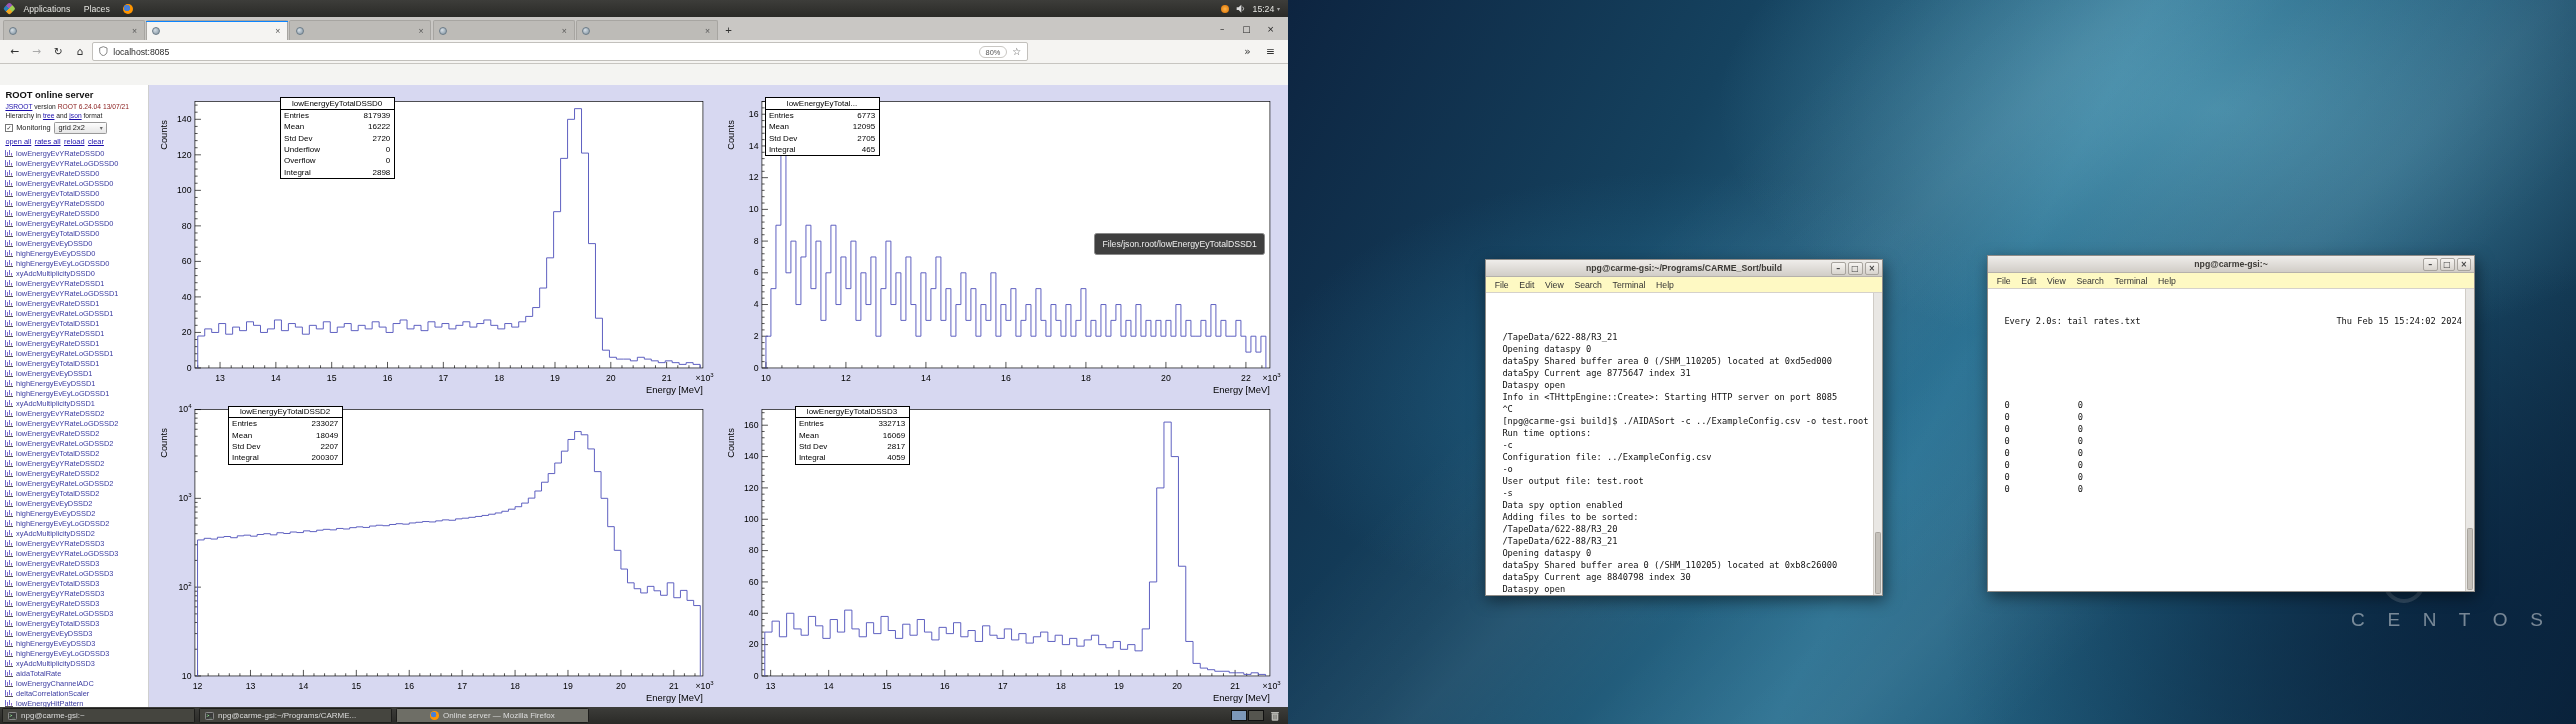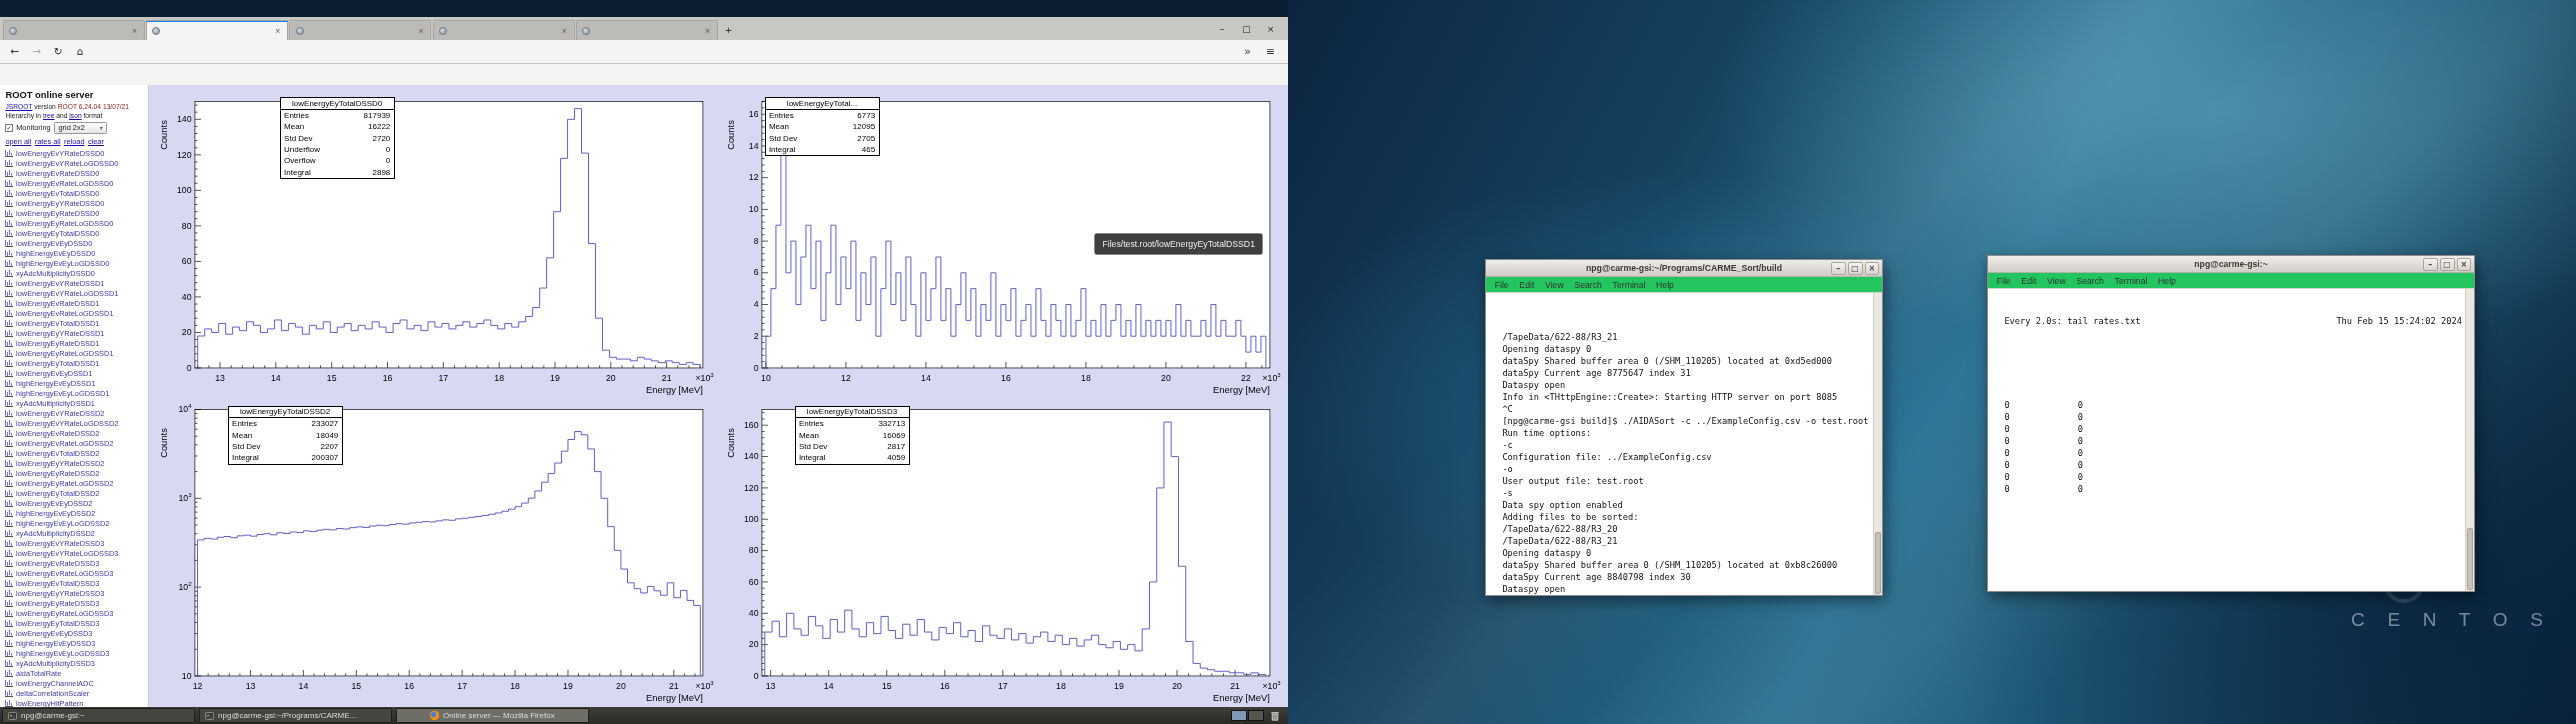--- a/index.html
+++ b/index.html
@@ -135,21 +135,21 @@
   #term1 { left:1485px; top:259px; width:398px; height:337px; }
   #term2 { left:1987px; top:255px; width:488px; height:337px; }
   .term-titlebar { height:17.4px; flex:none; background:linear-gradient(#efedea,#d1cdc7);
     border-bottom:0.7px solid #b5b1ab; display:flex; align-items:center; position:relative;
     font-size:8.7px; font-weight:bold; color:#3c3a36; }
   .term-title { flex:1; text-align:center; overflow:hidden; white-space:nowrap; padding:0 54px; text-overflow:ellipsis; }
   .term-btns { position:absolute; right:2.7px; top:2px; display:flex; gap:2px; }
   .term-btn { width:14.8px; height:13.4px; border:0.7px solid #a8a49e; border-radius:2px;
     background:linear-gradient(#f6f4f1,#d8d4ce); font-size:8px; line-height:12px;
     text-align:center; color:#444; font-family:"DejaVu Sans",sans-serif; }
-  .term-menubar { height:16px; flex:none; background:#22c55e; border-bottom:0.7px solid #d5d1cb;
+  .term-menubar { height:16px; flex:none; background:#fef9c3; border-bottom:0.7px solid #d5d1cb;
     display:flex; align-items:center; padding:0 4px; gap:1.3px; font-size:8.7px; color:#333; }
   .menu-item { padding:1.3px 4.7px; }
   .term-body { flex:1; display:flex; overflow:hidden; background:#fff; }
   .term-content { flex:1; font:8.7px/12px "DejaVu Sans Mono",monospace; color:#111;
     padding:1.3px 3.4px; white-space:pre; overflow:hidden; tab-size:14;margin-left:13px; }
   .term-content.with-cursor::after { content:""; display:inline-block; width:5.4px; height:9.4px;
     background:#111; vertical-align:-1.3px; }
   .watch-header { display:flex; justify-content:space-between; }
   .watch-rows { margin-top:12px; }
   .term-scrollbar { width:8.7px; flex:none; background:#e9e7e4; border-left:0.7px solid #d0ccc6; position:relative; }
@@ -159,20 +159,42 @@
 </head>
 <body>
 
 <div id="screen">
 
   <div id="right-desktop">
     <div class="centos-ring"></div>
     <div class="centos-mark">C E N T O S</div>
   </div>
 
+  <div id="top-panel">
+    <span class="panel-logo"></span>
+    <div class="panel-menus">
+
+    <span class="panel-menu">Applications</span>
+        <span class="panel-menu">Places</span>
+      </div>
+    <span class="launcher-ff"></span>
+    <div class="tray">
+      <span class="tray-dot"></span>
+      <span class="tray-ico">
+        <svg width="10" height="9.4" viewBox="0 0 15 14">
+            <polygon points="1,5 4,5 8,1 8,13 4,9 1,9" fill="#ddd"></polygon>
+            <path d="M10 4 q3 3 0 6" stroke="#ddd" fill="none" stroke-width="1.3"></path>
+          </svg>
+      </span>
+      <span class="clock">
+        <span>15:24</span>
+        <span style="font-size:6px;color:#aaa;">▾</span>
+      </span>
+    </div>
+  </div>
 
   <div id="firefox">
     <div class="tabbar">
       <div style="display:flex;align-items:flex-end;">
 
           <div class="tab">
             <span class="favicon"></span>
             <span class="tab-title"></span>
             <span class="tab-close">×</span>
           </div>
@@ -207,20 +229,30 @@
         <span class="wc-btn">□</span>
         <span class="wc-btn">×</span>
       </div>
     </div>
 
     <div class="navbar">
       <span class="nav-btn">←</span>
       <span class="nav-btn" style="color:#aaa;">→</span>
       <span class="nav-btn">↻</span>
       <span class="nav-btn">⌂</span>
+      <div class="urlbar">
+        <span>
+          <svg width="8.7" height="10" viewBox="0 0 13 15">
+              <path d="M6.5 1 L12 3 V8 C12 11.5 9.5 13.5 6.5 14.5 C3.5 13.5 1 11.5 1 8 V3 Z" fill="none" stroke="#6a6a6a" stroke-width="1.2"></path>
+            </svg>
+        </span>
+        <span>localhost:8085</span>
+        <span class="zoom-chip">80%</span>
+        <span class="star-ico">☆</span>
+      </div>
       <div class="nav-right">
         <span class="nav-btn">»</span>
         <span class="nav-btn">≡</span>
       </div>
     </div>
 
     <div class="content">
 
       <div class="sidebar">
         <div class="sb-title">ROOT online server</div>
@@ -1029,21 +1061,21 @@
               <div class="stat-row">
                 <span>Std Dev</span>
                 <span>2817</span>
               </div>
               <div class="stat-row">
                 <span>Integral</span>
                 <span>4059</span>
               </div>
             </div>
           </div>
-        <div class="jsroot-tooltip">Files/test.root/lowEnergyEyTotalDSSD1</div>
+        <div class="jsroot-tooltip">Files/json.root/lowEnergyEyTotalDSSD1</div>
       </div>
     </div>
   </div>
 
   <div id="bottom-panel">
     <div class="task-btn">
       <span class="term-ico">&gt;_</span>
       <span class="lbl">npg@carme-gsi:~</span>
     </div>
     <div class="task-btn">

